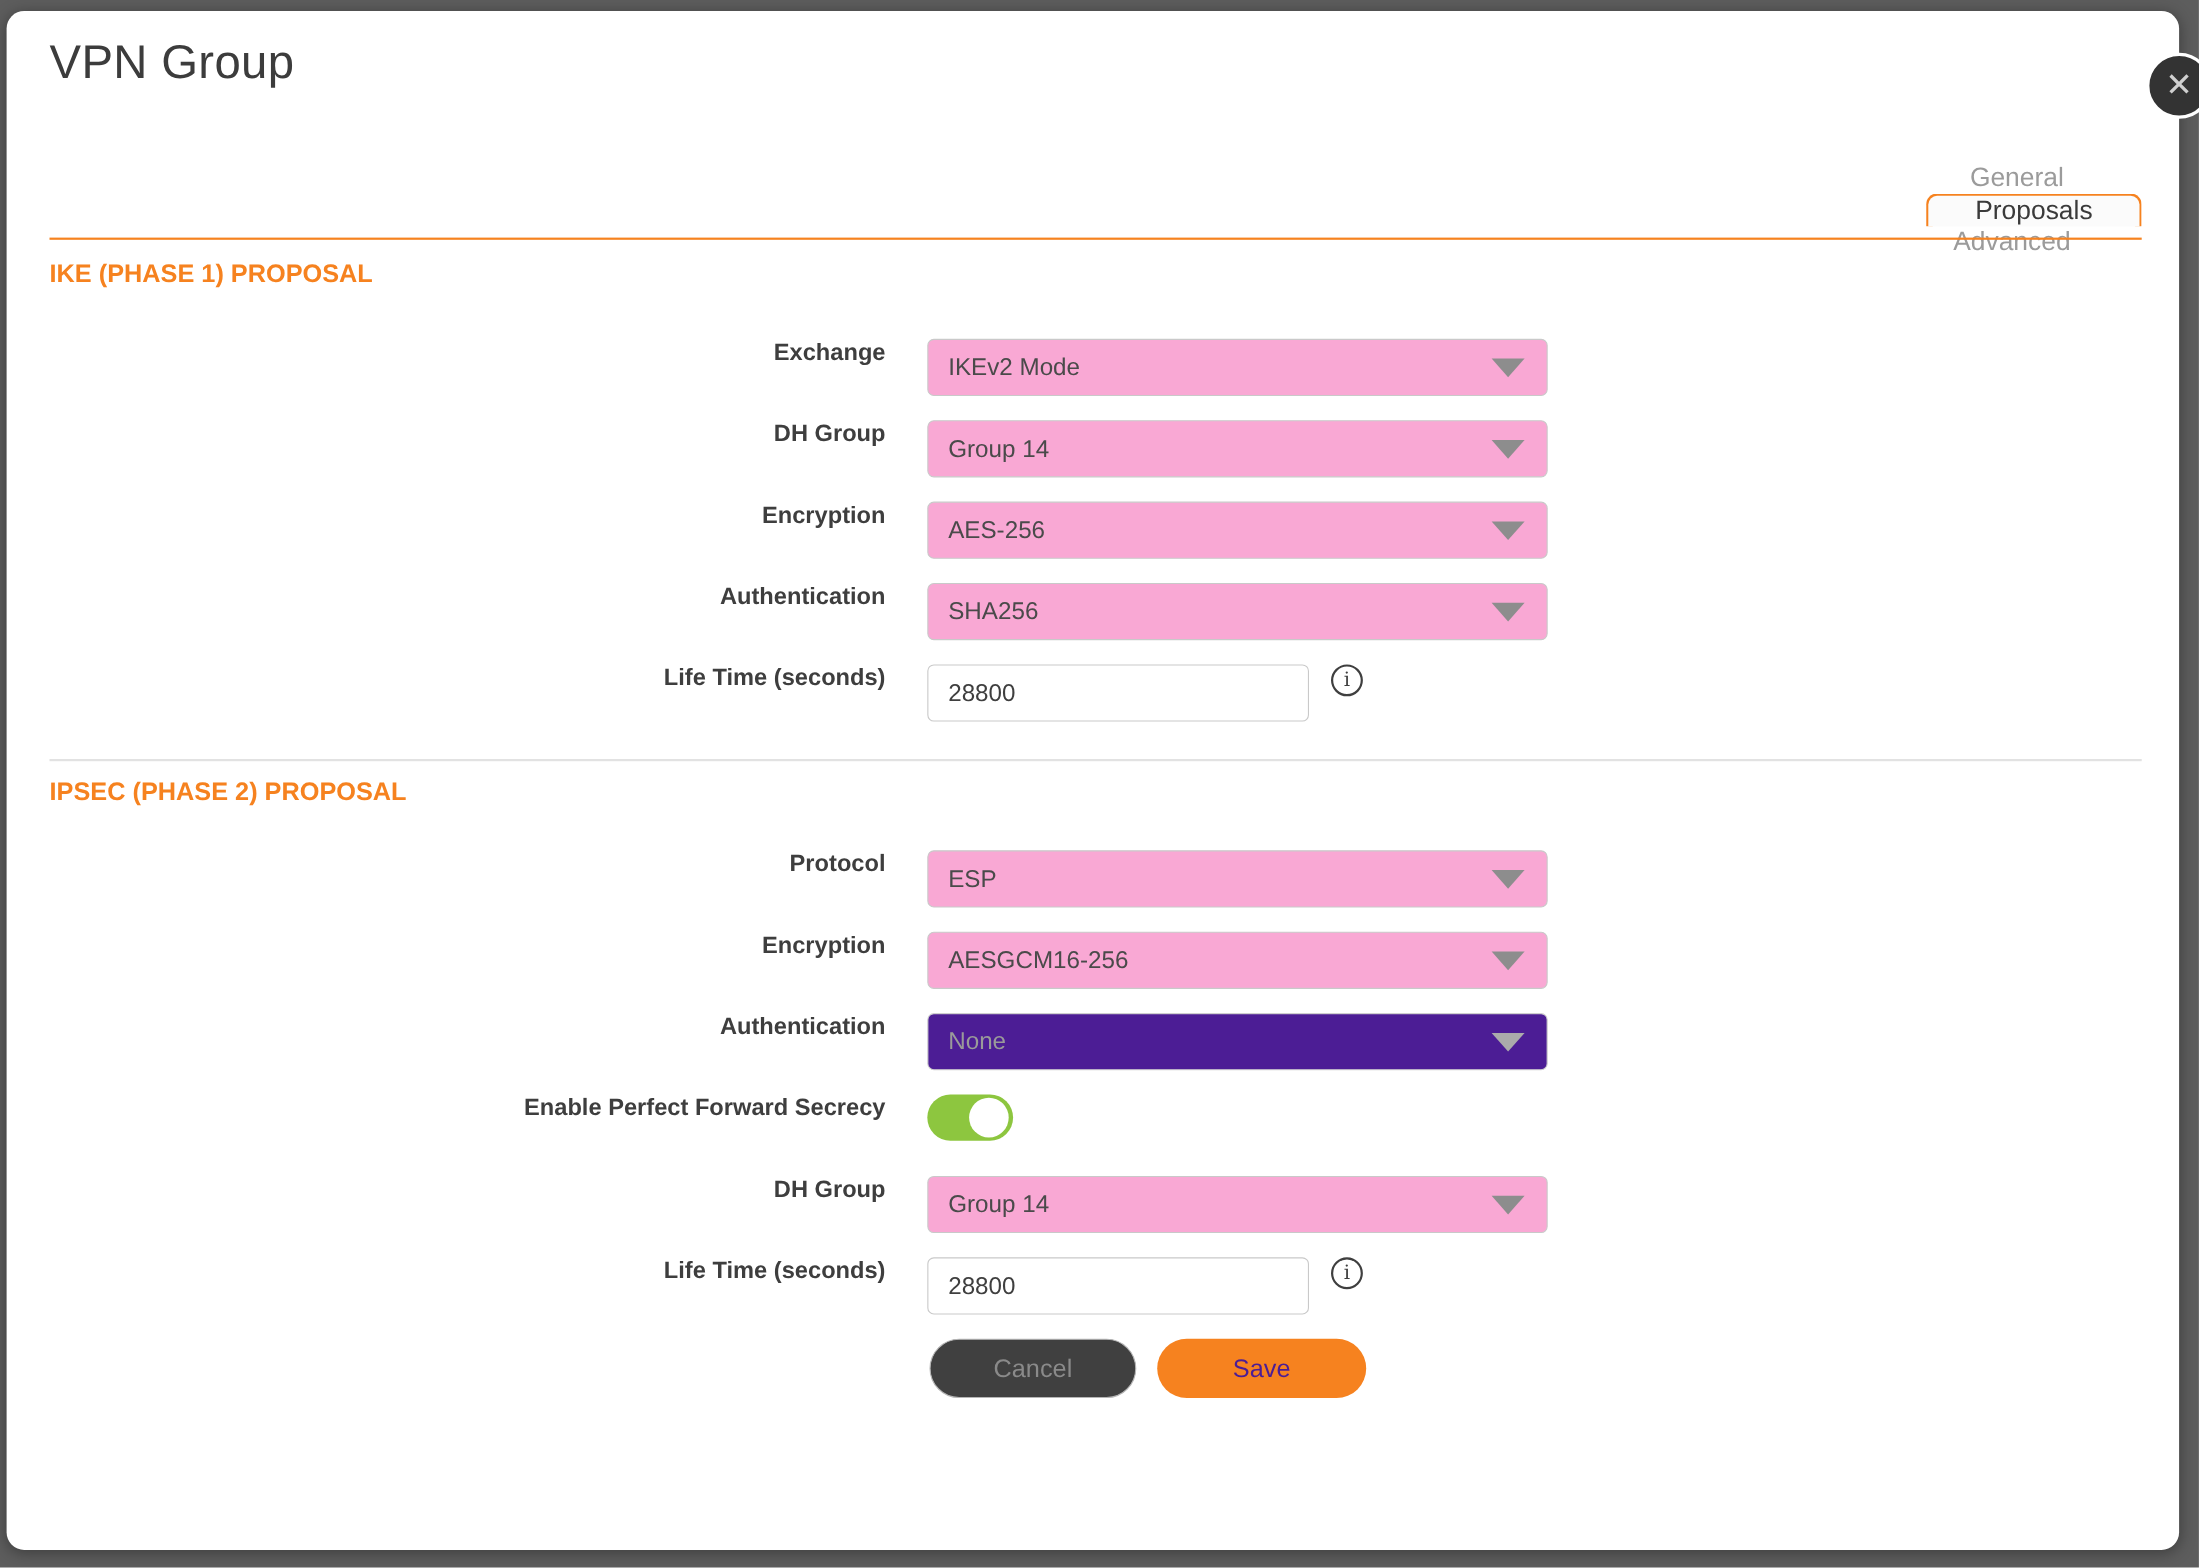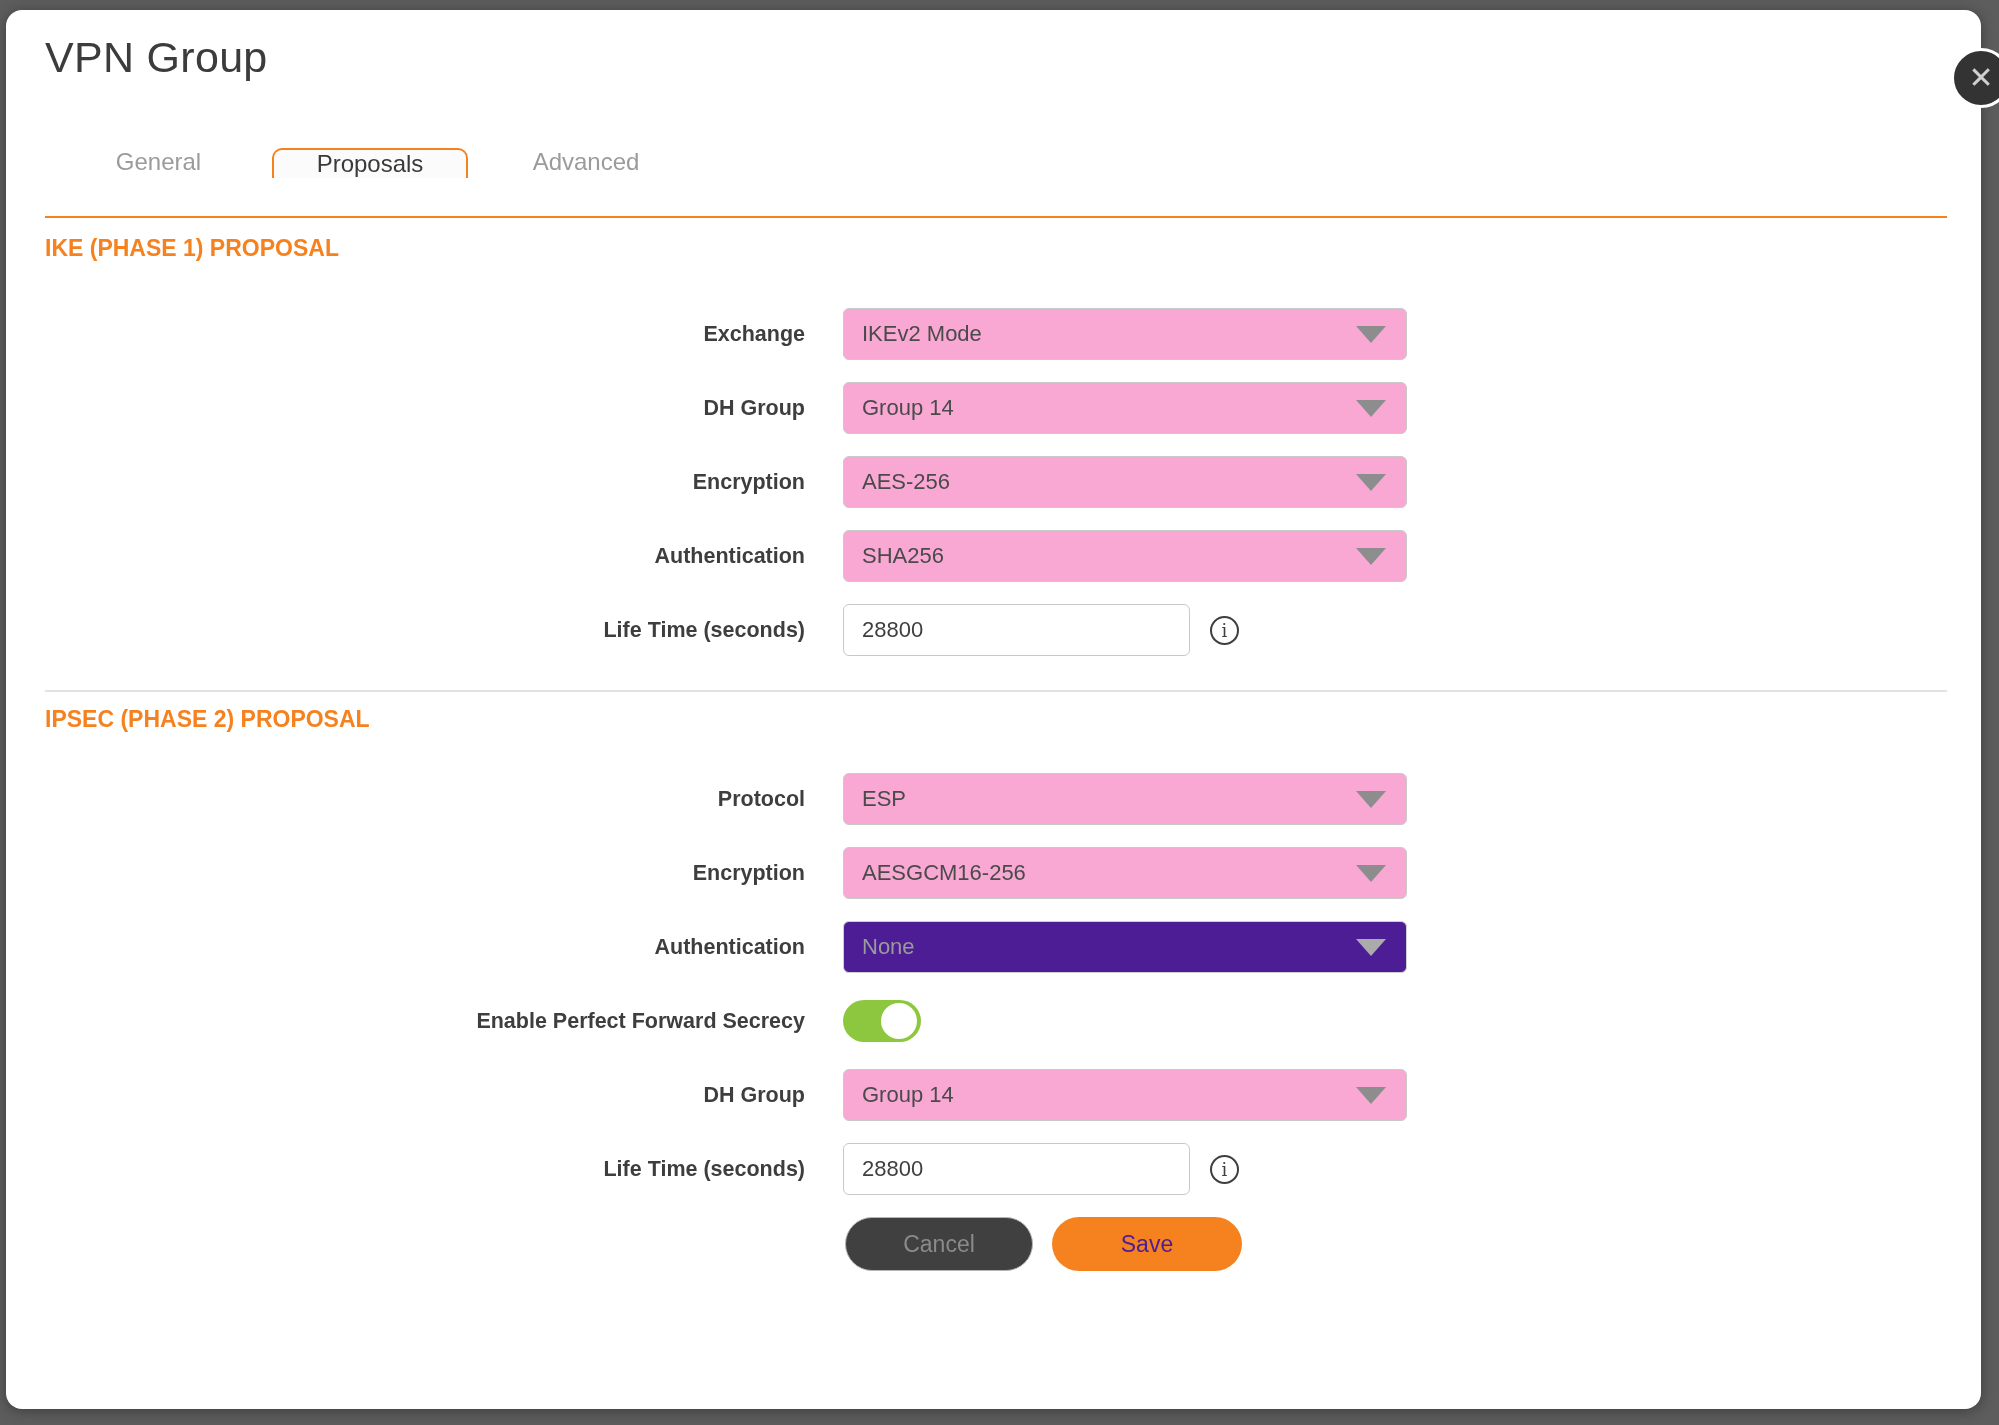--- a/index.html
+++ b/index.html
@@ -51,21 +51,22 @@
     line-height: 58px;
     font-weight: 400;
     color: #3c3c3c;
     letter-spacing: 0.3px;
   }
   .tabbar {
     position: relative;
     margin: 62px 34px 0 39px;
     height: 70px;
     display: flex;
-    align-items: flex-start;
+    align-items: flex-end;
+    flex-direction: column;
   }
   .tabbar::after {
     content: "";
     position: absolute;
     left: 0;
     right: 0;
     bottom: 0;
     height: 2px;
     background: #F6821F;
   }
@@ -96,21 +97,20 @@
     line-height: 30px;
     font-weight: 700;
     color: #F6821F;
   }
   h2.section-heading.second { margin-top: 12px; }
   .rows { margin: 0; }
   .rows.phase1 { margin-top: 45px; }
   .rows.phase2 { margin-top: 39px; }
   .row {
     display: flex;
-    align-items: center;
     height: 52px;
     margin-bottom: 22px;
   }
   .row-label {
     width: 799px;
     text-align: right;
     font-size: 21.5px;
     font-weight: 700;
     color: #3e3e3e;
     flex: none;

